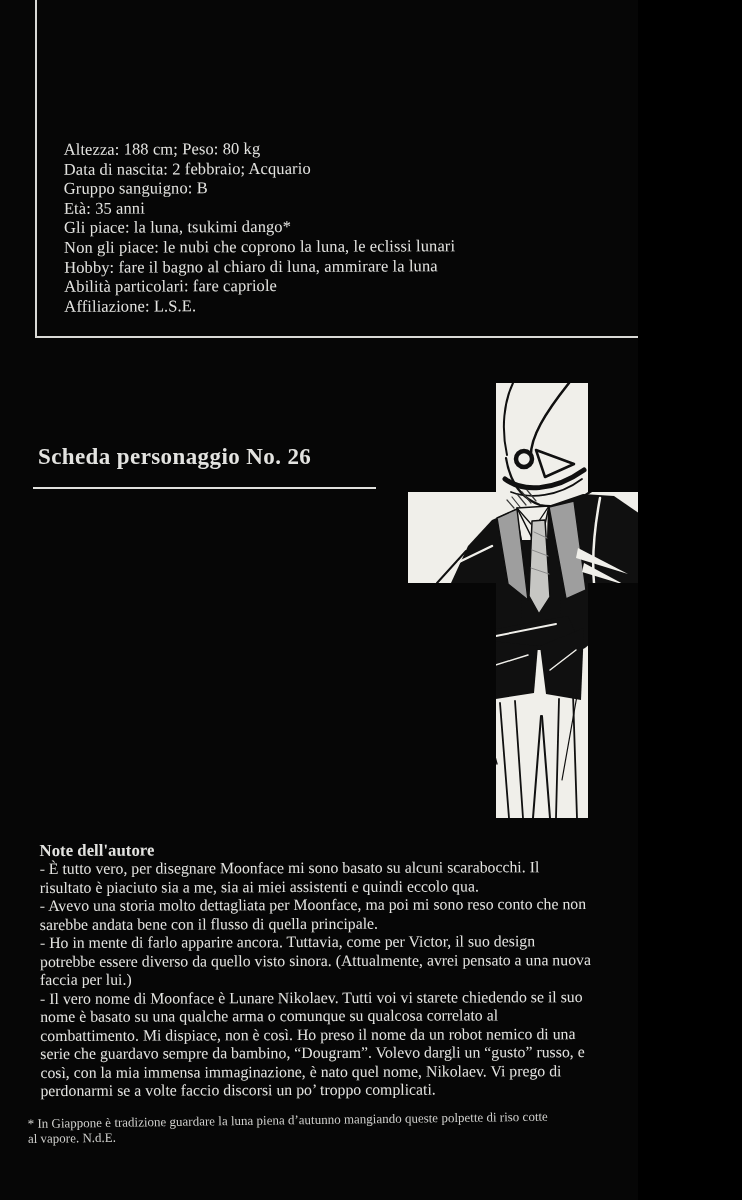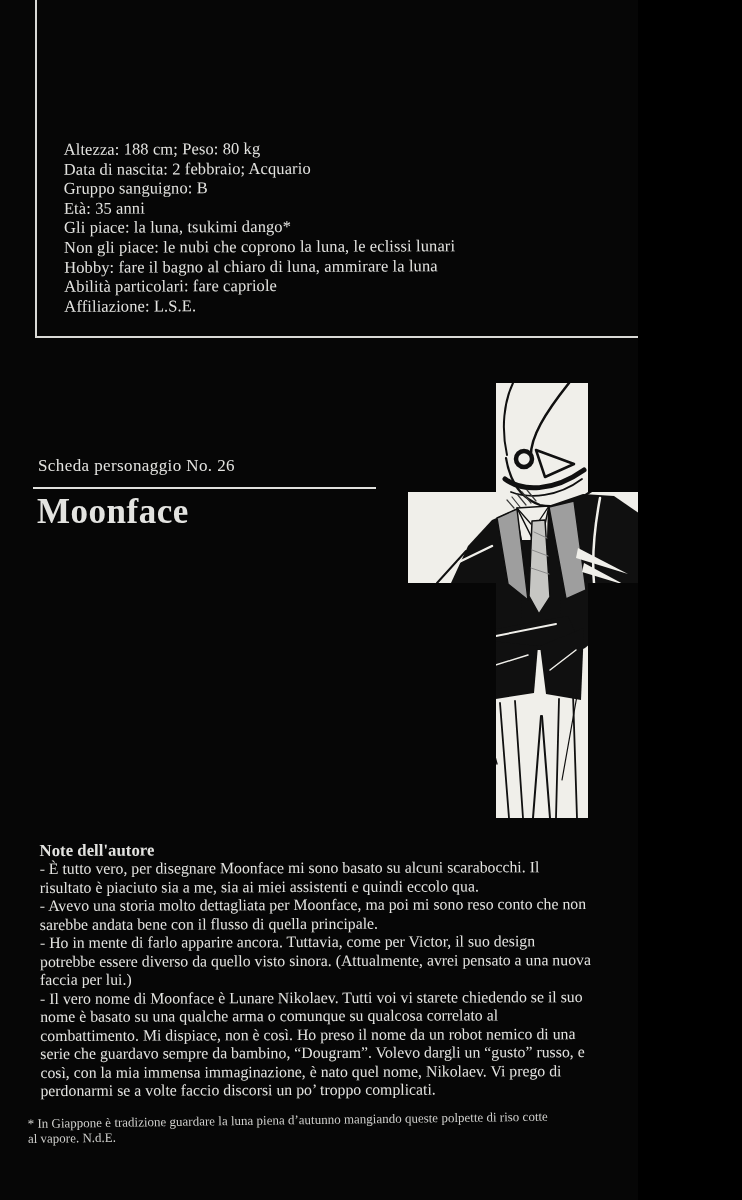--- a/index.html
+++ b/index.html
@@ -22,22 +22,22 @@
   }
   
   .stats{
     position:absolute;left:64px;top:139px;
     font-size:16.5px;line-height:19.6px;
     letter-spacing:.1px;
     transform:rotate(-0.25deg);
   }
   
   .card-label{
-    position:absolute;left:38px;top:456px;
-    font-size:17px;font-weight:normal;letter-spacing:.4px;
+    position:absolute;left:38px;top:444px;
+    font-size:23px;font-weight:bold;letter-spacing:.4px;
   }
   .title-rule{
     position:absolute;left:33px;top:487px;width:343px;height:2px;
     background:#e0e0dd;
   }
   .char-name{
     position:absolute;left:37px;top:492px;
     font-size:35px;font-weight:bold;letter-spacing:.5px;
   }
   
@@ -77,21 +77,20 @@
     <div>Età: 35 anni</div>
     <div>Gli piace: la luna, tsukimi dango*</div>
     <div>Non gli piace: le nubi che coprono la luna, le eclissi lunari</div>
     <div>Hobby: fare il bagno al chiaro di luna, ammirare la luna</div>
     <div>Abilità particolari: fare capriole</div>
     <div>Affiliazione: L.S.E.</div>
   </div>
 
   <div class="card-label">Scheda personaggio No. 26</div>
   <div class="title-rule"></div>
-  <div class="char-name">Moonface</div>
 
   <svg class="illus" viewBox="400 373 290 452" xmlns="http://www.w3.org/2000/svg">
     <defs>
       <clipPath id="crossClip">
         <rect x="496" y="383" width="92" height="435"></rect>
         <rect x="408" y="492" width="269" height="91"></rect>
       </clipPath>
       <path id="cres" d="M0,-6 A6,6 0 1,0 0,6 A4.2,4.2 0 1,1 0,-6 Z"></path>
     </defs>
 

